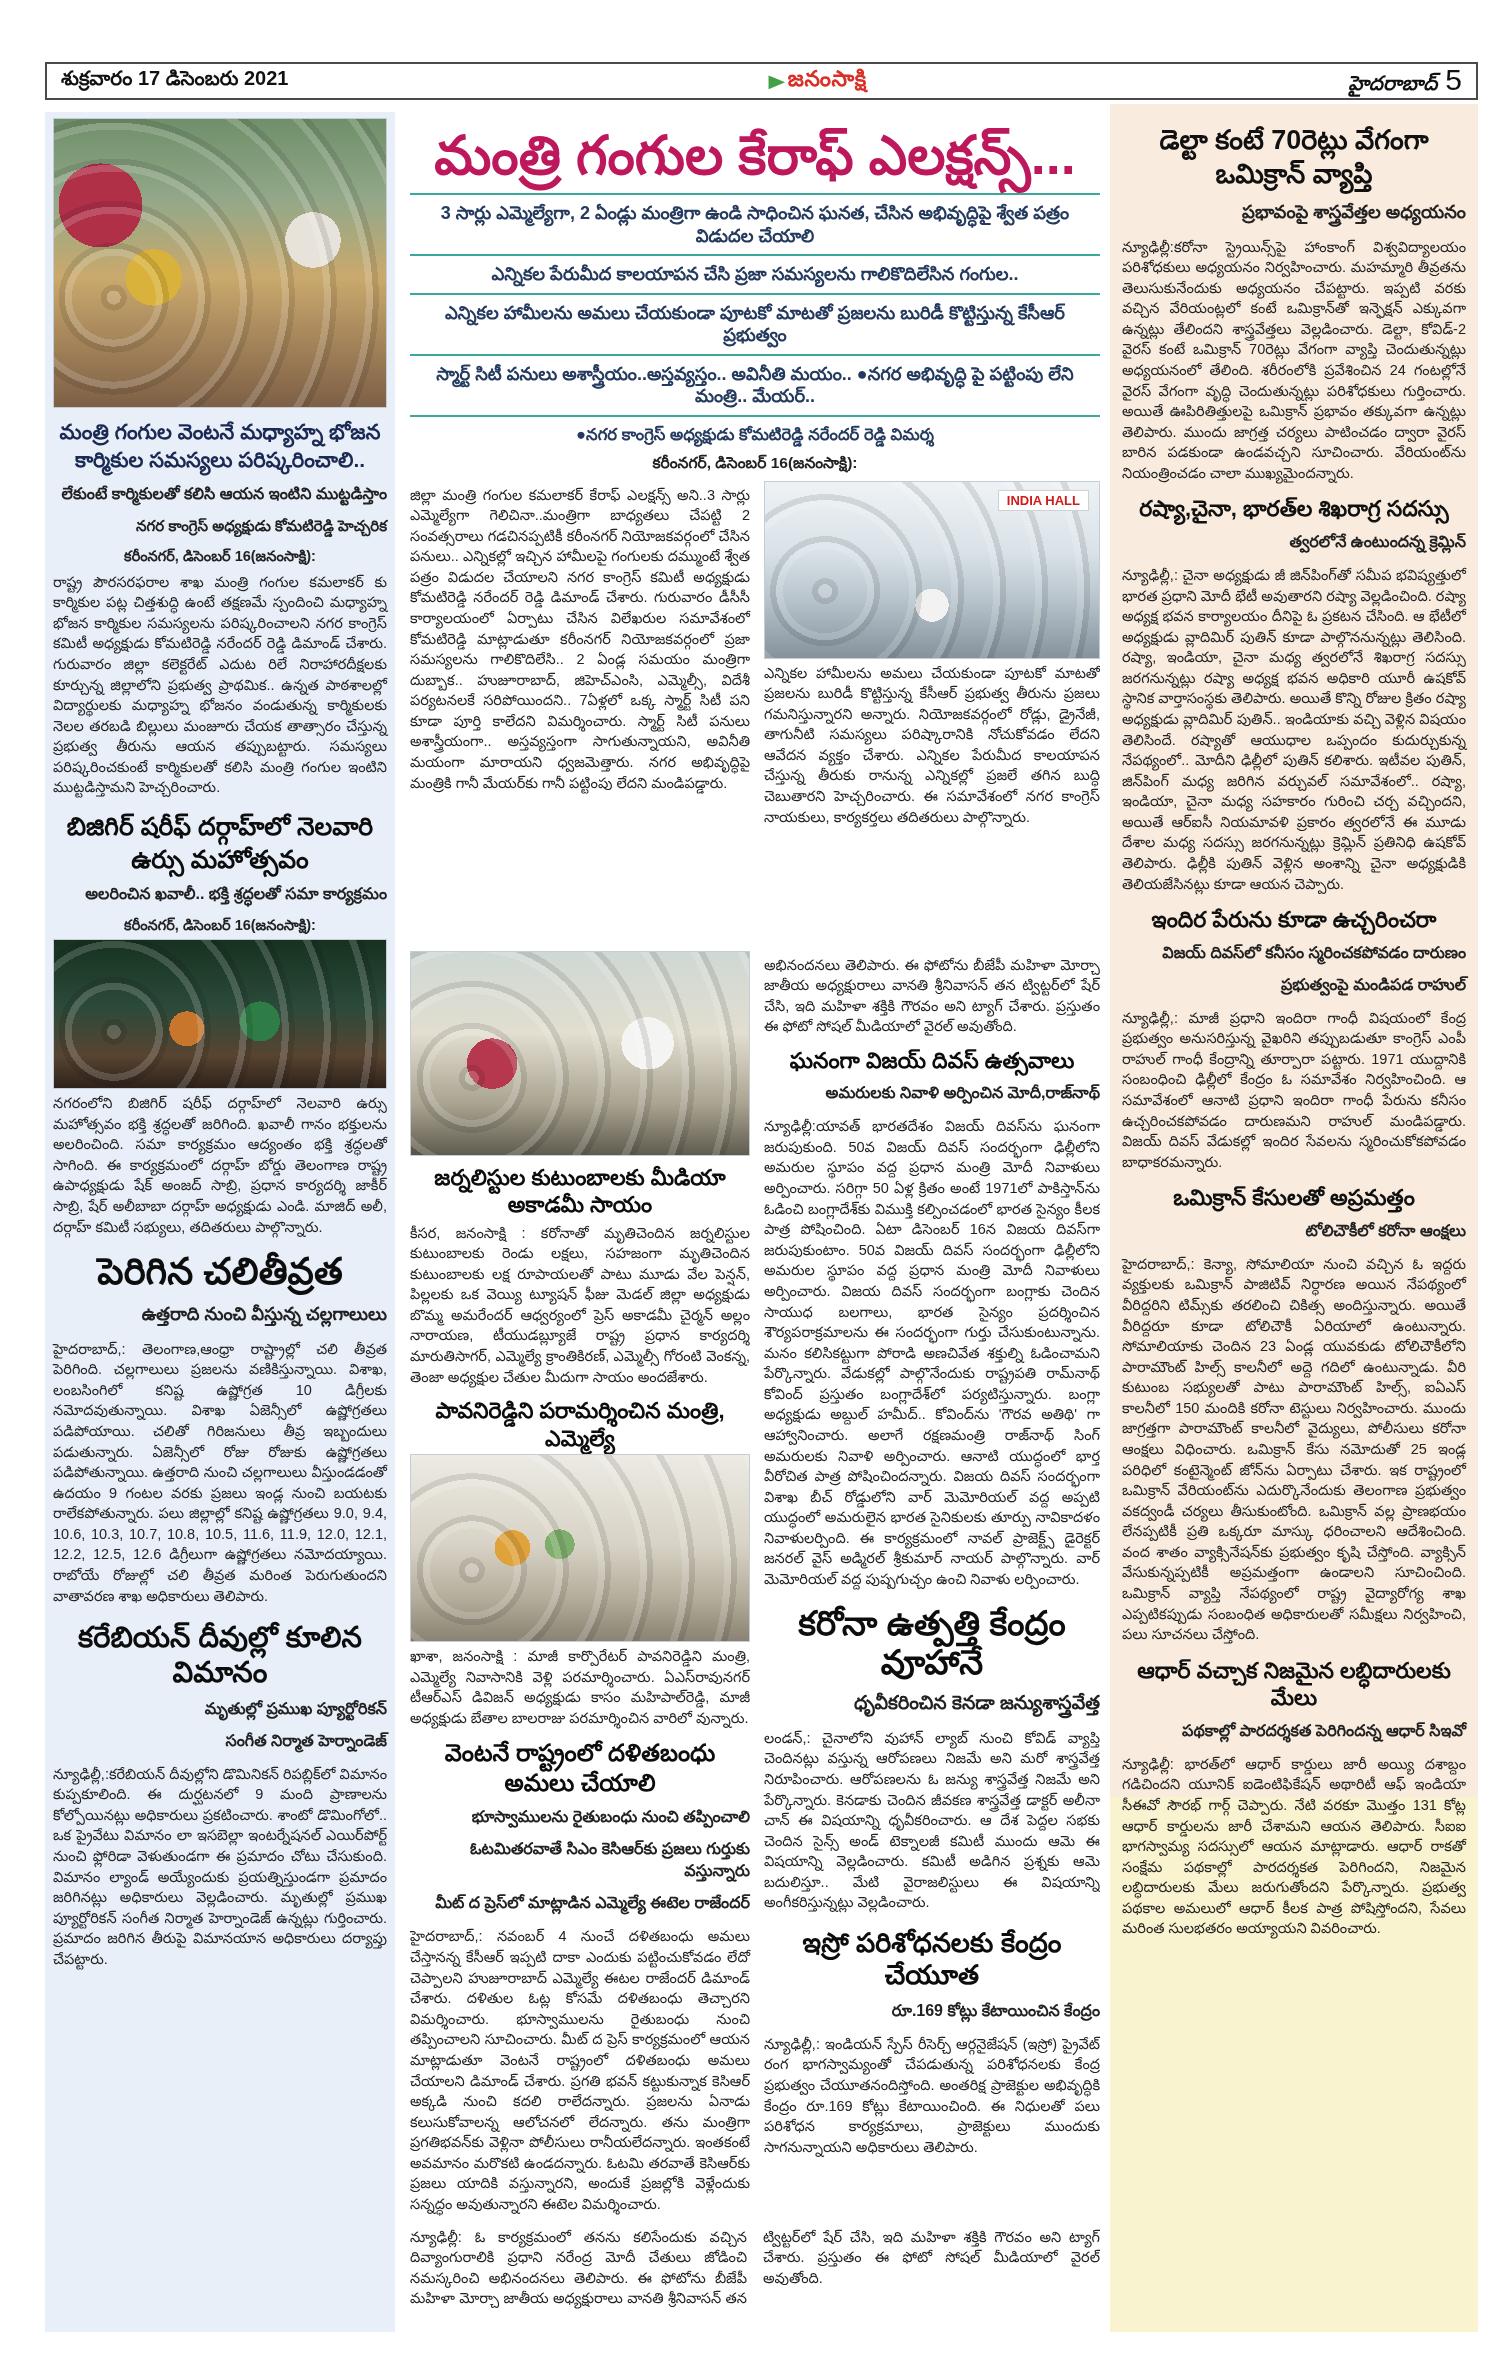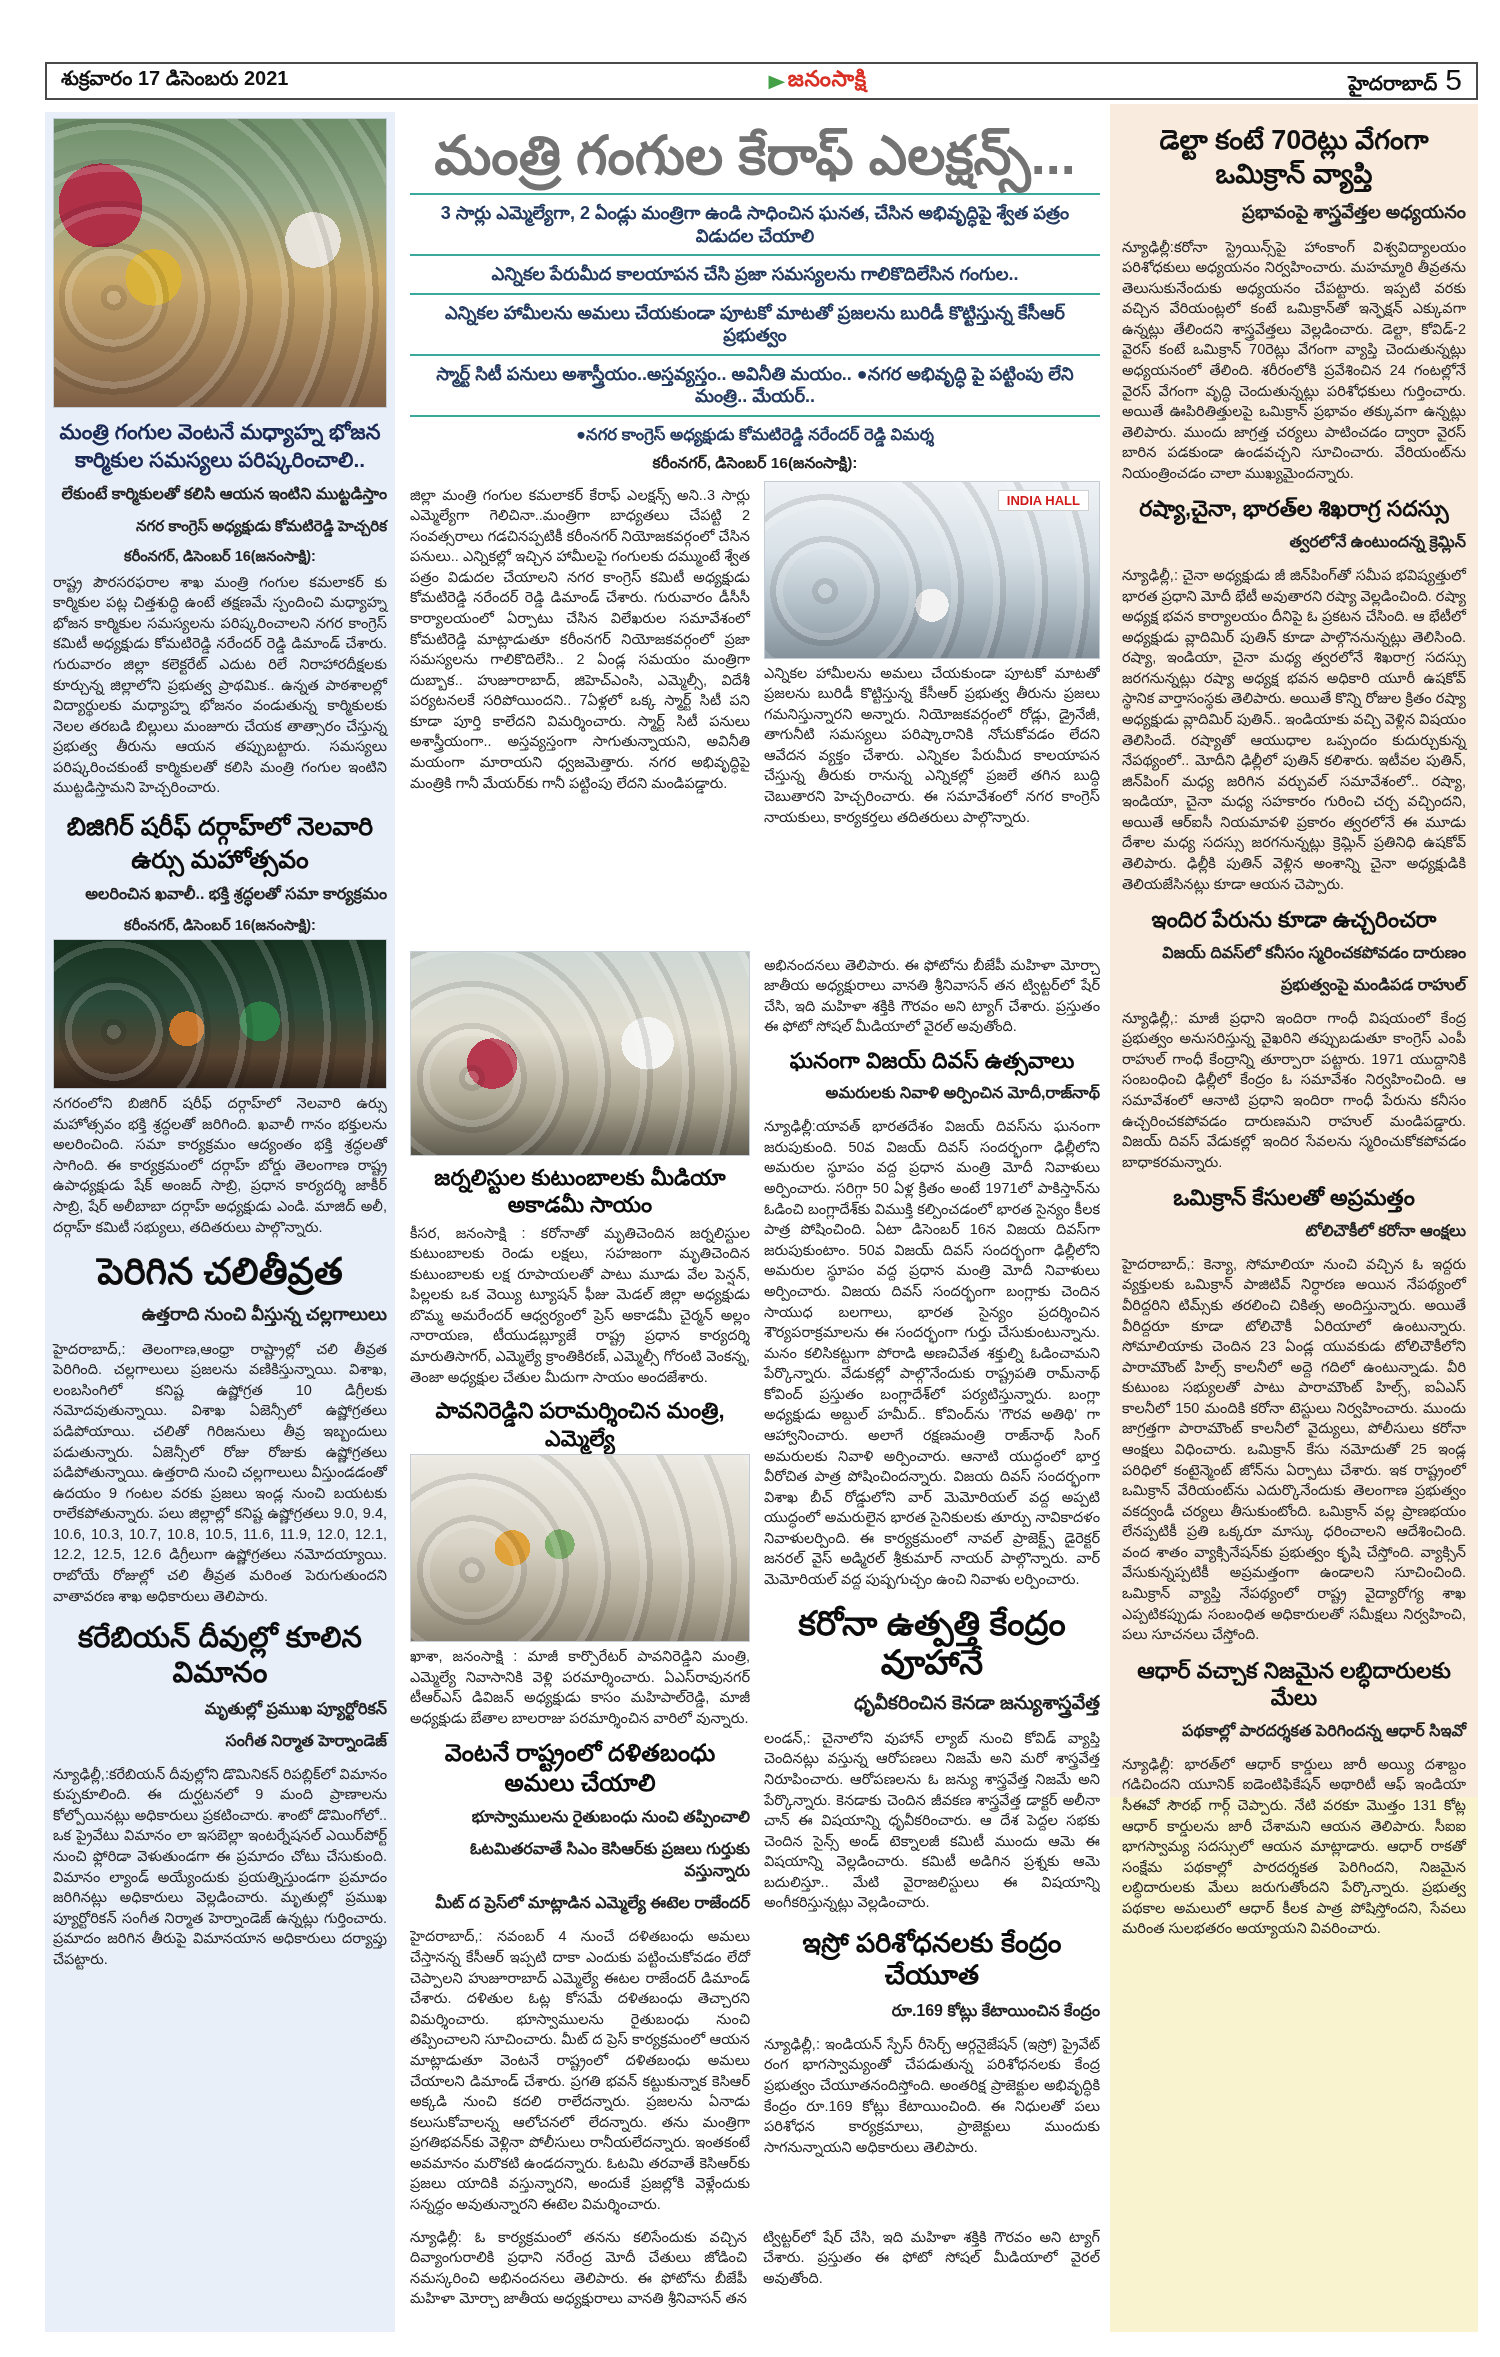--- a/index.html
+++ b/index.html
@@ -7,40 +7,40 @@
         font-family:"Liberation Sans", sans-serif;color:#1c1c1c;overflow:hidden;}
   
   .header-bar{position:absolute;left:45px;top:62px;width:1433px;height:38px;
     border:2px solid #4a4a4a;background:#fff;display:flex;align-items:center;
     justify-content:space-between;padding:0 14px;box-sizing:border-box;}
   .hdr-date{font-size:20px;font-weight:bold;color:#111;}
   .masthead{display:flex;align-items:center;gap:4px;}
   .leaf{color:#43a047;font-size:18px;transform:scaleX(1.2);}
   .mast-title{color:#d93025;font-size:22px;font-weight:bold;letter-spacing:.5px;}
   .hdr-right{display:flex;align-items:baseline;gap:8px;}
-  .hdr-city{font-size:20px;font-weight:bold;color:#111;}
+  .hdr-city{font-size:20px;font-weight:bold;color:#111;font-style:italic;}
   .hdr-page{font-size:30px;font-weight:400;color:#111;}
   
   .left-col{position:absolute;left:45px;top:112px;width:350px;height:2220px;
     background:#e9eff8;padding:6px 8px;box-sizing:border-box;overflow:hidden;}
   .center-col{position:absolute;left:410px;top:112px;width:690px;height:2226px;
     overflow:hidden;}
   .right-col{position:absolute;left:1110px;top:104px;width:368px;height:2228px;
     background:linear-gradient(180deg,#f9ecdf 0%,#f9ecdf 76%,#faf3cf 76%,#faf3cf 100%);
     padding:10px 12px;box-sizing:border-box;overflow:hidden;}
   
   .body-txt{font-size:14.5px;line-height:1.42;text-align:justify;color:#222;margin:4px 0 10px;}
   .dateline{font-size:14.5px;font-weight:bold;text-align:center;color:#222;margin:2px 0;}
   .sub{font-size:16px;font-weight:bold;text-align:right;color:#222;margin:10px 0;}
   .hl-navy{color:#1b2a55;font-size:21px;font-weight:bold;text-align:center;line-height:1.35;margin:10px 0 4px;}
   .hl-blk-md{color:#0d0d0d;font-size:25px;font-weight:bold;text-align:center;line-height:1.3;margin:12px 0 4px;}
   .hl-blk-big{color:#0d0d0d;font-size:37px;font-weight:bold;text-align:center;line-height:1.15;margin:14px 0 4px;}
   .hl-blk-lg{color:#0d0d0d;font-size:29px;font-weight:bold;text-align:center;line-height:1.2;margin:14px 0 4px;}
   
-  .main-hl{color:#737373;font-size:54px;font-weight:bold;text-align:center;line-height:1.1;margin:14px 0 8px;}
+  .main-hl{color:#be185d;font-size:54px;font-weight:bold;text-align:center;line-height:1.1;margin:14px 0 8px;}
   .deck{border-top:2px solid #3aa99b;}
   .deck-row{border-bottom:2px solid #3aa99b;padding:7px 6px;font-size:18px;font-weight:bold;
     color:#243a5e;text-align:center;line-height:1.25;}
   .deck-row.last{border-bottom:none;font-size:16.5px;}
   .main-cols{display:flex;gap:14px;height:470px;overflow:hidden;margin-top:6px;}
   .main-cols .colL{width:340px;}
   .main-cols .colR{width:336px;}
   .rows-wrap{display:flex;gap:14px;height:1272px;overflow:hidden;}
   .ccolL{width:340px;}
   .ccolR{width:336px;}

